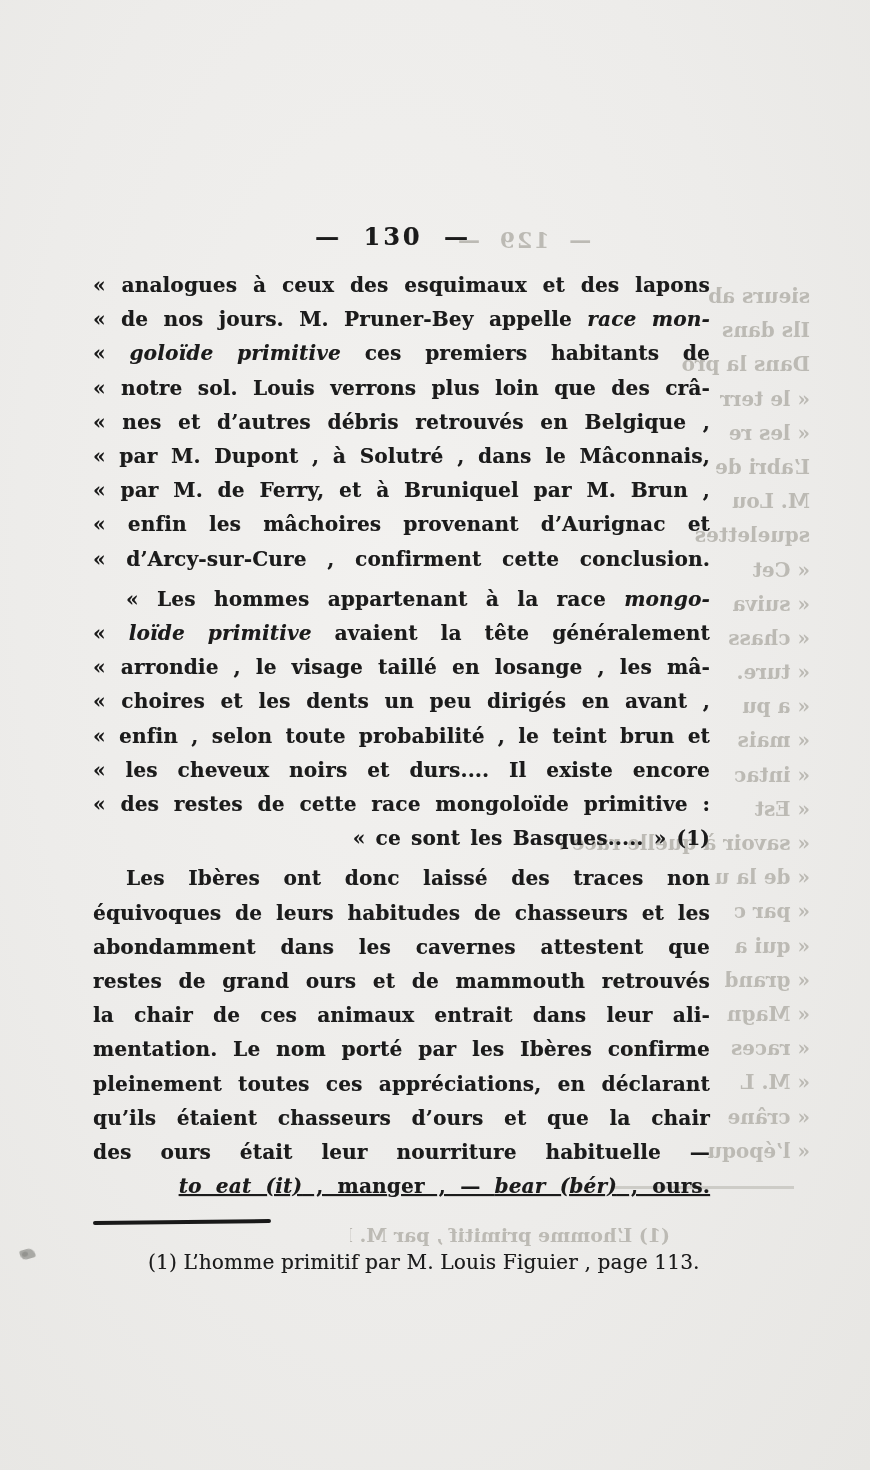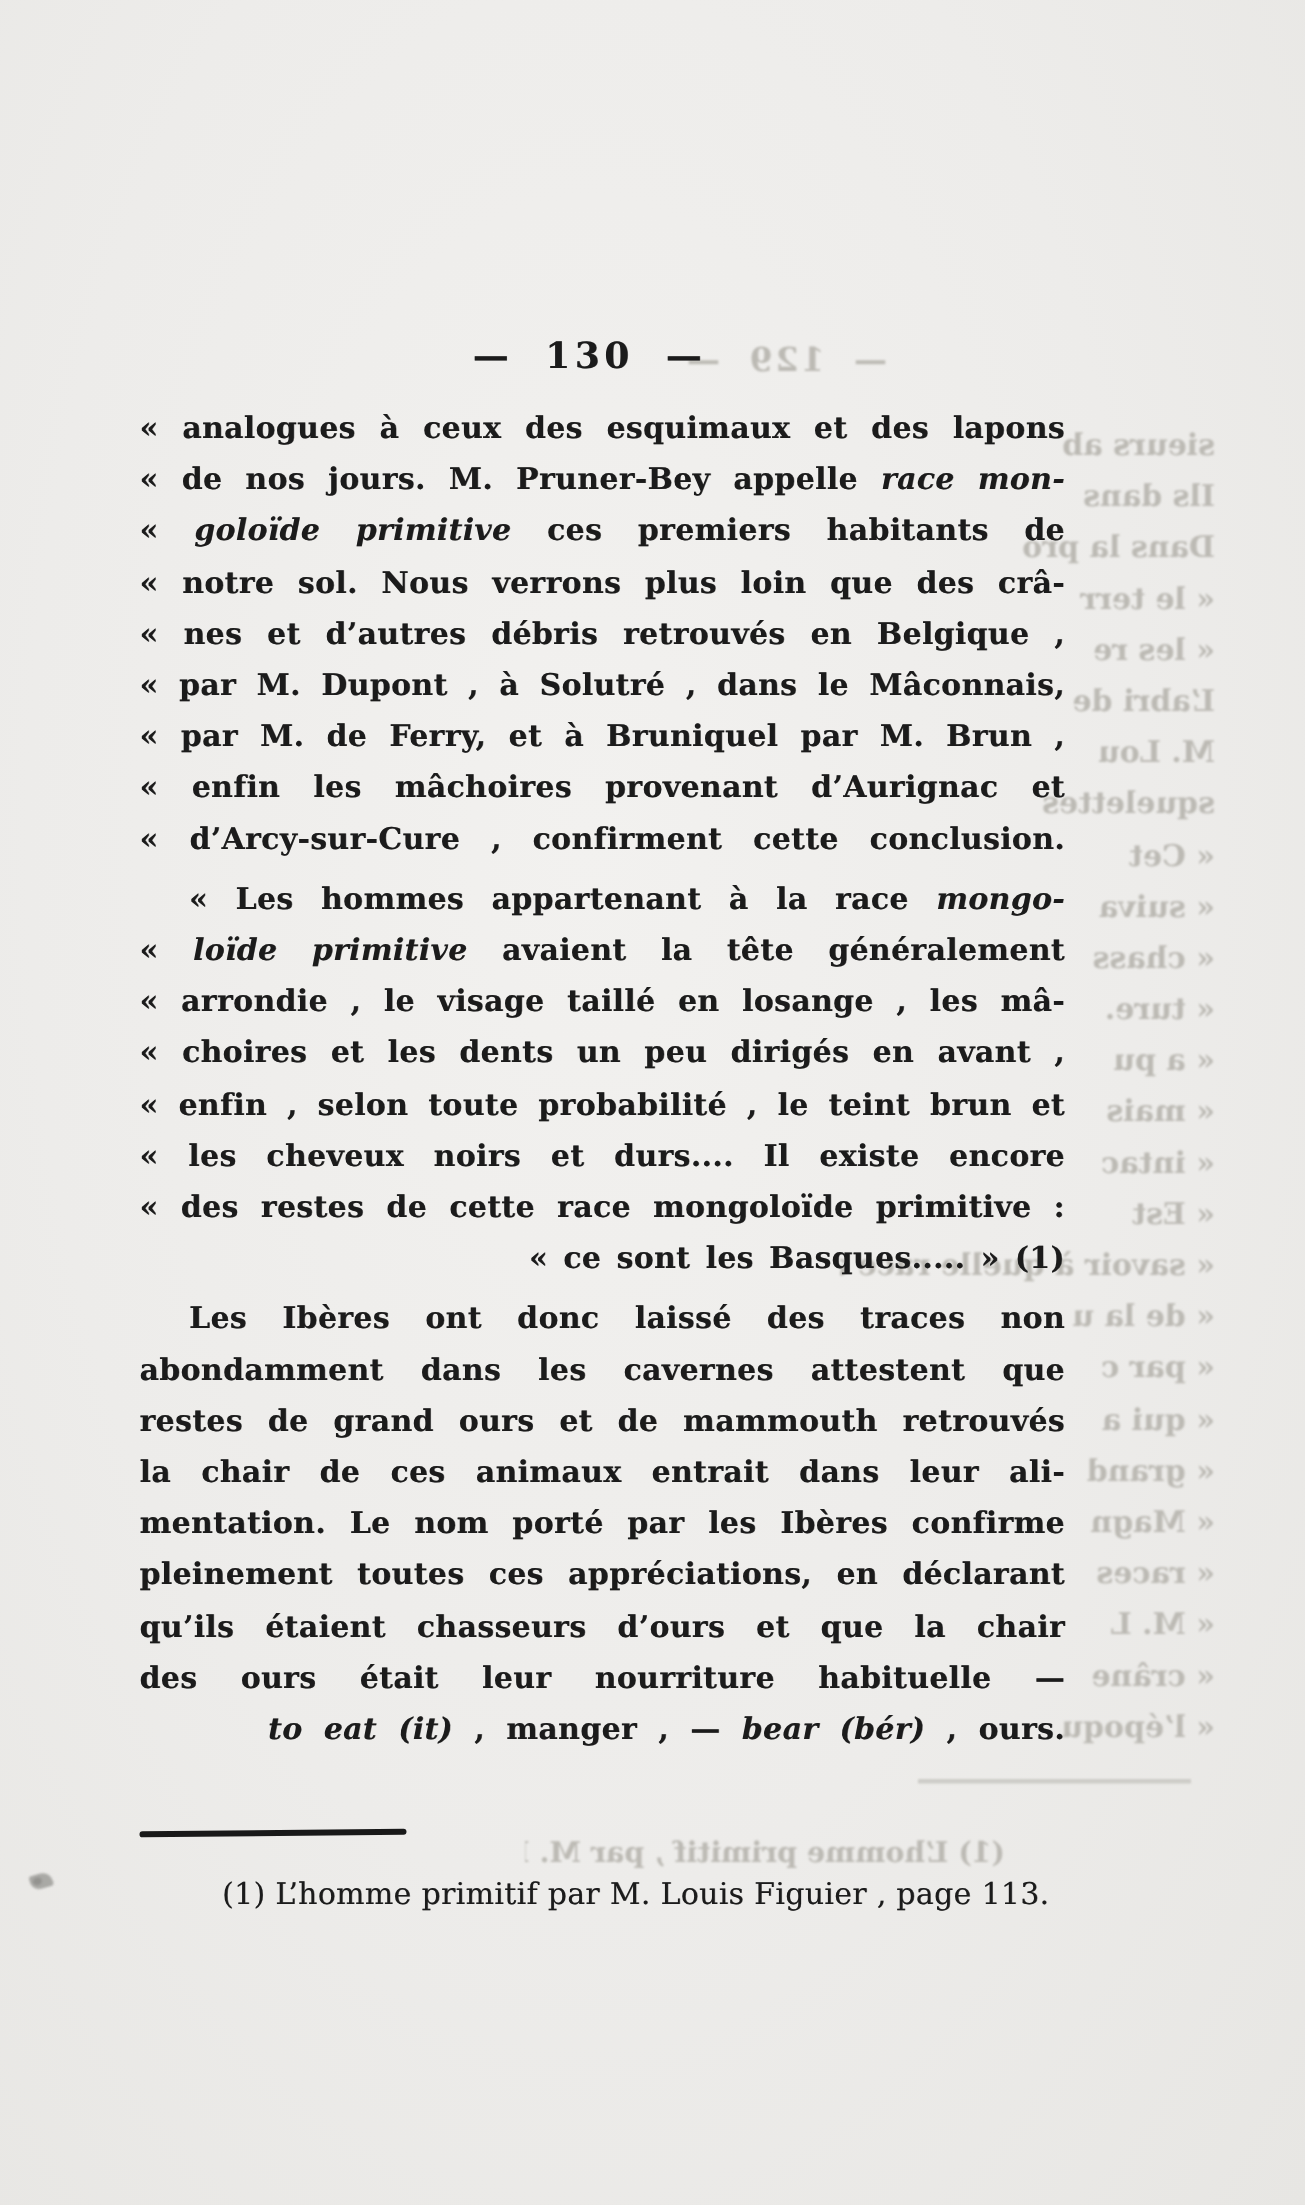--- a/index.html
+++ b/index.html
@@ -96,47 +96,48 @@
   <div class="gseparator"></div>
   <div class="ghost gfootnote">(1) L’homme primitif , par M. Louis Figuier.</div>
 
   <div class="pagenum ink">— 130 —</div>
 
   <div class="textblock ink">
       <div class="para">
         <div class="line"><span>« analogues à ceux des esquimaux et des lapons</span></div>
         <div class="line"><span>« de nos jours. M. Pruner-Bey appelle </span><i>race mon-</i></div>
         <div class="line"><span>« </span><i>goloïde primitive</i><span> ces premiers habitants de</span></div>
-        <div class="line"><span>« notre sol. Nous verrons plus loin que des crâ-</span></div>
+        <div class="line"><span>« notre sol. Louis verrons plus loin que des crâ-</span></div>
         <div class="line"><span>« nes et d’autres débris retrouvés en Belgique ,</span></div>
         <div class="line"><span>« par M. Dupont , à Solutré , dans le Mâconnais,</span></div>
         <div class="line"><span>« par M. de Ferry, et à Bruniquel par M. Brun ,</span></div>
         <div class="line"><span>« enfin les mâchoires provenant d’Aurignac et</span></div>
         <div class="line"><span>« d’Arcy-sur-Cure , confirment cette conclusion.</span></div>
       </div>
       <div class="para">
         <div class="line indent"><span>« Les hommes appartenant à la race </span><i>mongo-</i></div>
         <div class="line"><span>« </span><i>loïde primitive</i><span> avaient la tête généralement</span></div>
         <div class="line"><span>« arrondie , le visage taillé en losange , les mâ-</span></div>
         <div class="line"><span>« choires et les dents un peu dirigés en avant ,</span></div>
         <div class="line"><span>« enfin , selon toute probabilité , le teint brun et</span></div>
         <div class="line"><span>« les cheveux noirs et durs.... Il existe encore</span></div>
         <div class="line"><span>« des restes de cette race mongoloïde primitive :</span></div>
         <div class="line nojust" style="word-spacing: 3px;"><span>« ce sont les Basques..... » (1)</span></div>
       </div>
       <div class="para">
         <div class="line indent"><span>Les Ibères ont donc laissé des traces non</span></div>
+        <div class="line"><span>équivoques de leurs habitudes de chasseurs et les</span></div>
         <div class="line"><span>abondamment dans les cavernes attestent que</span></div>
         <div class="line"><span>restes de grand ours et de mammouth retrouvés</span></div>
         <div class="line"><span>la chair de ces animaux entrait dans leur ali-</span></div>
         <div class="line"><span>mentation. Le nom porté par les Ibères confirme</span></div>
         <div class="line"><span>pleinement toutes ces appréciations, en déclarant</span></div>
         <div class="line"><span>qu’ils étaient chasseurs d’ours et que la chair</span></div>
         <div class="line"><span>des ours était leur nourriture habituelle —</span></div>
-        <div class="line nojust" style="word-spacing: 7px;"><i>to eat (it)</i><span> , manger , — </span><i>bear (bér)</i><span> , ours.</span></div>
+        <div class="line nojust" style="word-spacing: 7px; text-decoration: underline;"><i>to eat (it)</i><span> , manger , — </span><i>bear (bér)</i><span> , ours.</span></div>
       </div>
     </div>
 
   <div class="separator"></div>
 
   <div class="footnote ink">(1) L’homme primitif par M. Louis Figuier , page 113.</div>
 
   <div class="smudge"></div>
 
 </div>

